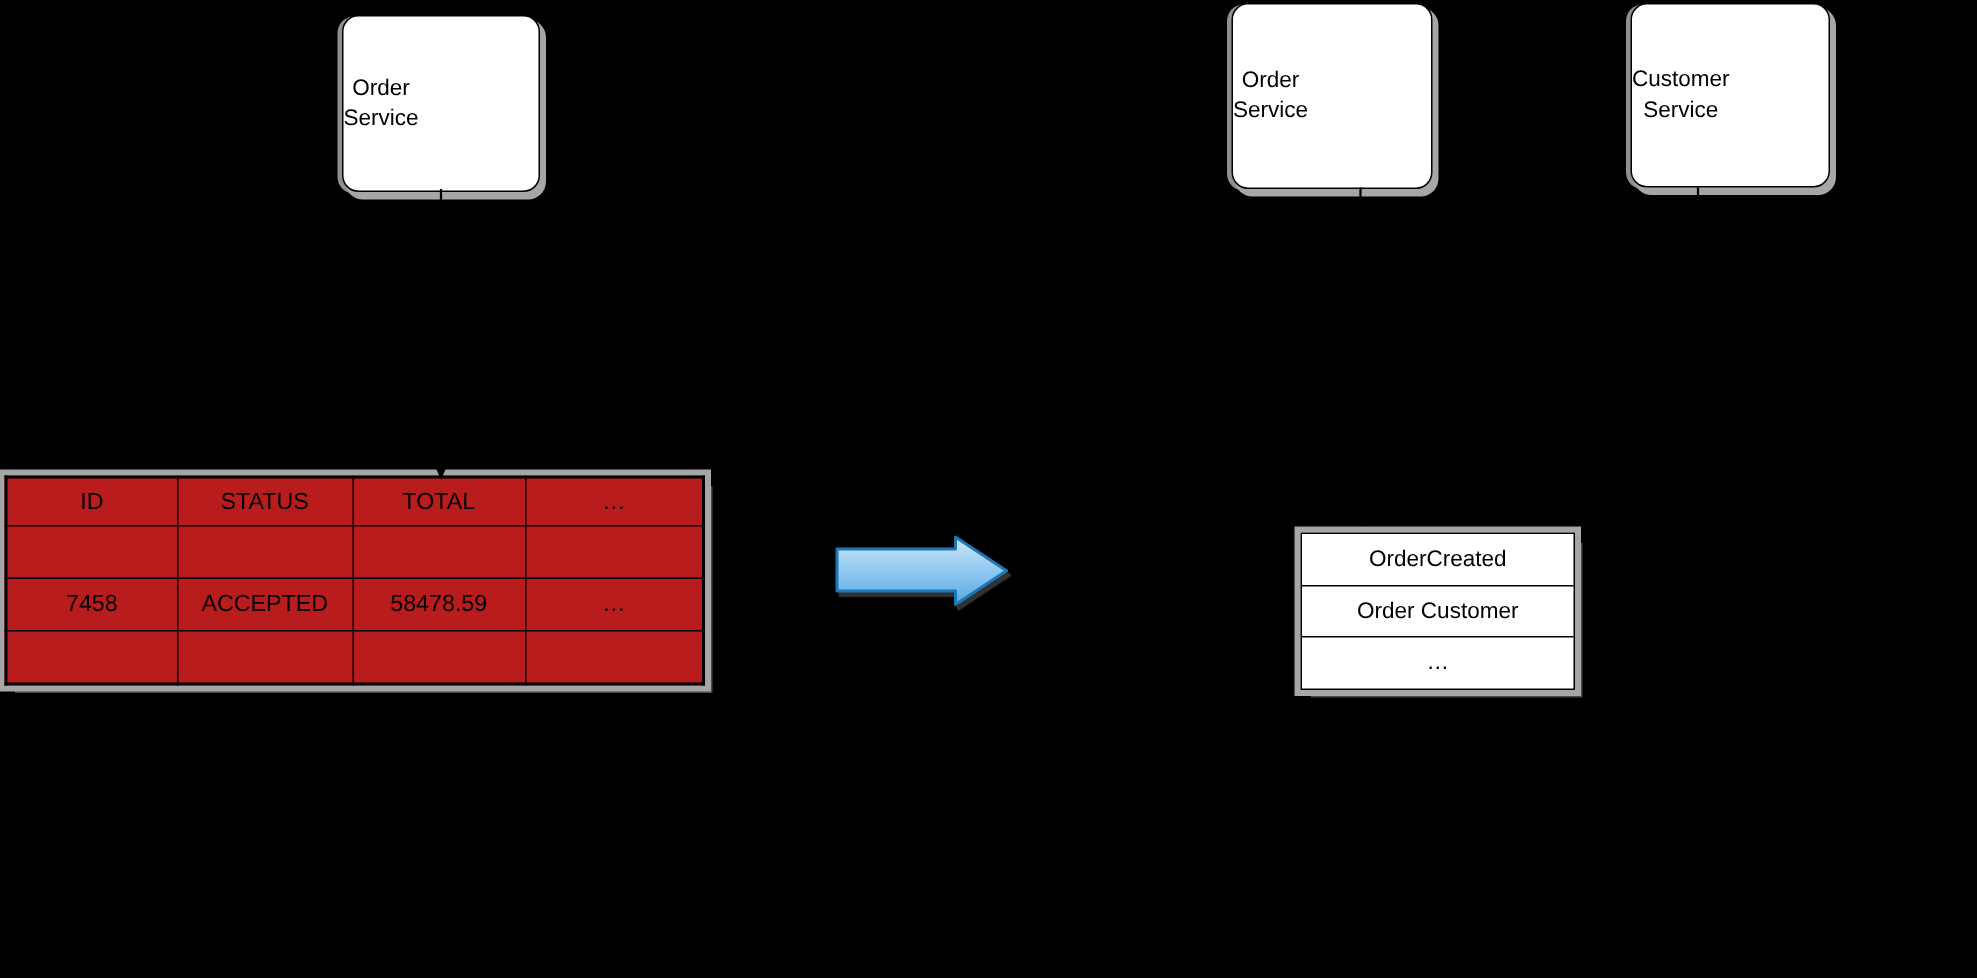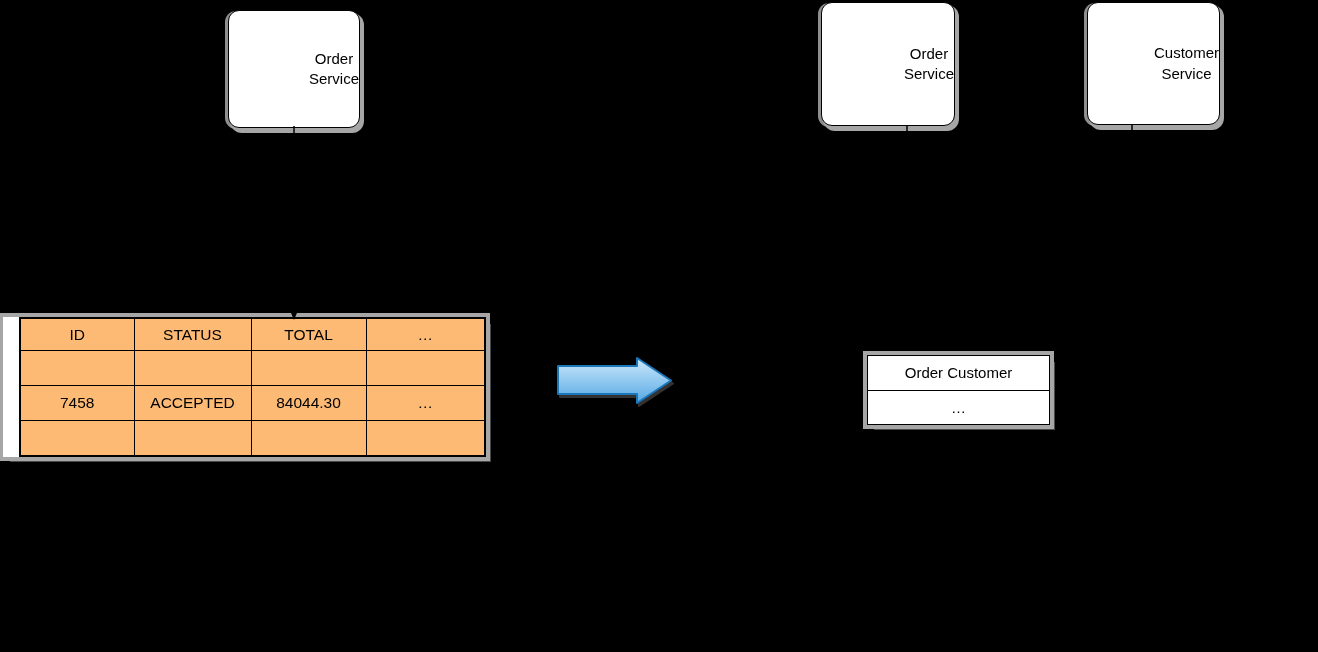--- a/index.html
+++ b/index.html
@@ -18,21 +18,21 @@
 
   
   .service-box {
     position: absolute;
     background: #ffffff;
     border: 1.5px solid #000000;
     border-radius: 11px;
     box-shadow: 3px 4px 0 1px #a6a6a6, -3px 1px 0 0 #8f8f8f;
     display: flex;
     align-items: center;
-    justify-content: flex-end;
+    justify-content: flex-start;
     z-index: 2;
   }
   .box-label {
     font-size: 15px;
     line-height: 1.35;
     color: #000000;
     text-align: center;
     white-space: pre-line;
   }
   .box-order-left   { left: 228px; top: 10px; width: 130px; height: 116px; }
@@ -44,22 +44,21 @@
     position: absolute;
     left: 3px;
     top: 317px;
     z-index: 2;
     box-shadow: 0 0 0 4px #a6a6a6, 6px 6px 0 -1px #4a4a4a;
     background: #ffffff;
   }
   table.order-table {
     border-collapse: collapse;
     table-layout: fixed;
-    background: #fdba74;
-    margin-left: 16px;
+    background: #b91c1c;
   }
   table.order-table th,
   table.order-table td {
     border: 1.2px solid #000000;
     font-size: 15.5px;
     font-weight: 400;
     color: #000000;
     text-align: center;
     vertical-align: middle;
     padding: 0;
@@ -146,34 +145,35 @@
       <tbody id="order-table-body">
           <tr>
             <td></td>
             <td></td>
             <td></td>
             <td></td>
           </tr>
           <tr>
             <td>7458</td>
             <td>ACCEPTED</td>
-            <td>84044.30</td>
+            <td>58478.59</td>
             <td>…</td>
           </tr>
           <tr>
             <td></td>
             <td></td>
             <td></td>
             <td></td>
           </tr>
         </tbody>
     </table>
   </div>
 
   <div class="event-list" id="event-list">
+      <div class="event-row">OrderCreated</div>
       <div class="event-row">Order Customer</div>
       <div class="event-row">…</div>
     </div>
 
   <svg class="flow-arrow" width="128" height="58" viewBox="0 0 128 58">
     <defs>
       <linearGradient id="arrowGrad" x1="0" y1="0" x2="0" y2="1">
         <stop offset="0%" stop-color="#cde7f8"></stop>
         <stop offset="55%" stop-color="#8cc6f0"></stop>
         <stop offset="100%" stop-color="#57a7e2"></stop>

